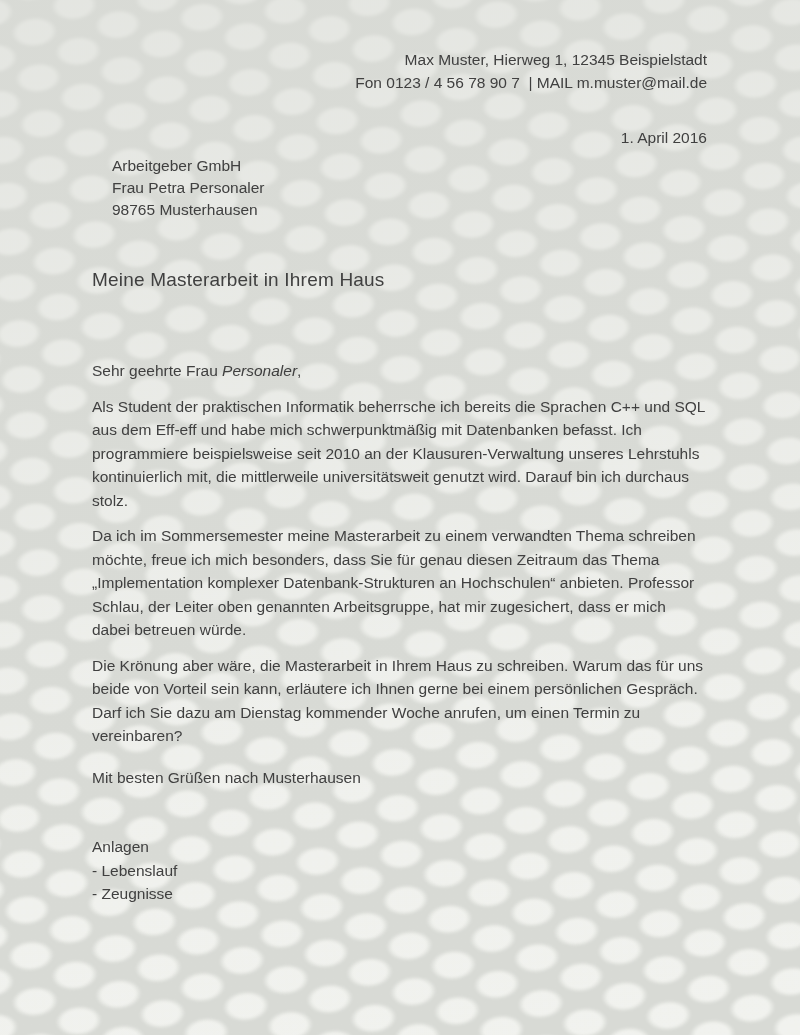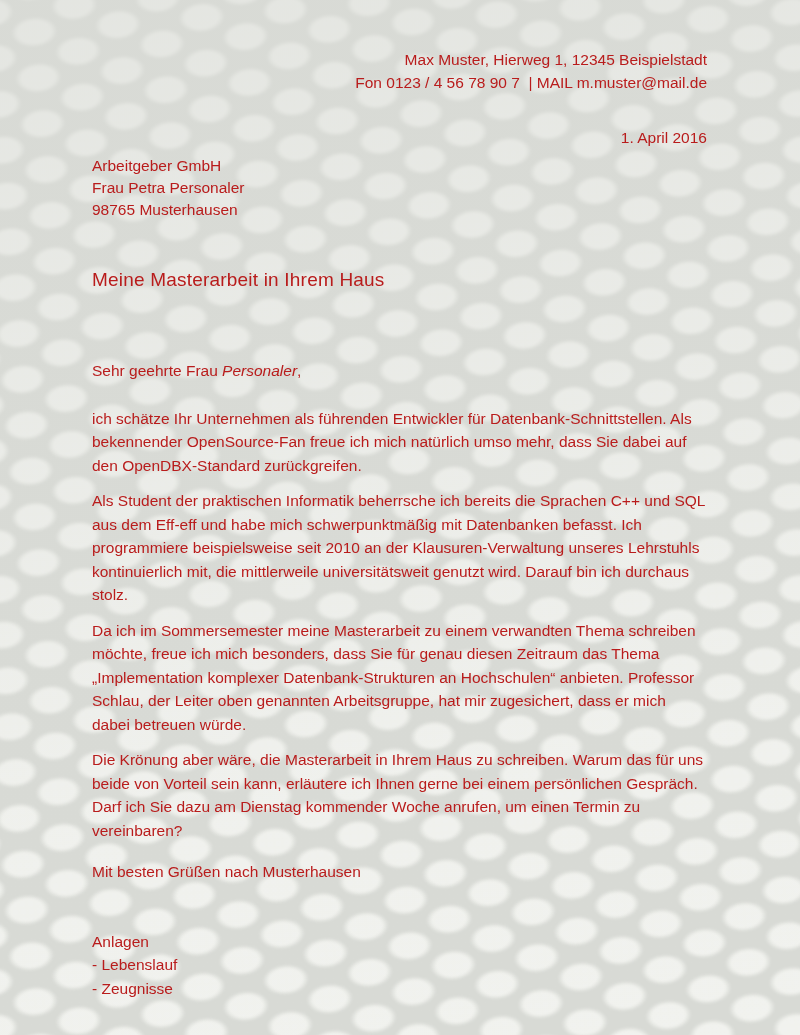--- a/index.html
+++ b/index.html
@@ -8,21 +8,21 @@
     background: #9a9a9a;
   }
   .page {
     position: relative;
     width: 800px;
     height: 1035px;
     margin: 0 auto;
     overflow: hidden;
     background: #d8dad5;
     font-family: "Liberation Sans", "DejaVu Sans", sans-serif;
-    color: #b91c1c;
+    color: #404040;
   }
   
   .bg-pattern {
     position: absolute;
     left: -90px; top: -90px; right: -90px; bottom: -90px;
     background-color: #d8dad5;
     background-image:
       radial-gradient(ellipse 29px 19px at 42px 23px, rgba(243,244,240,0.95) 58%, rgba(243,244,240,0) 80%),
       radial-gradient(ellipse 29px 19px at 42px 23px, rgba(243,244,240,0.95) 58%, rgba(243,244,240,0) 80%);
     background-size: 84px 46px, 84px 46px;
@@ -55,20 +55,21 @@
   }
   .sender-line { white-space: pre; }
   .date-line {
     margin-top: 32px;
     text-align: right;
     line-height: 23px;
   }
   .recipient-block {
     margin-top: 6px;
     line-height: 22px;
+    margin-left: 20px;
   }
   .subject-line {
     margin-top: 47px;
     font-size: 19px;
     line-height: 24px;
     letter-spacing: 0.2px;
   }
   .salutation { margin-top: 67px; }
   .italic { font-style: italic; }
   .para { margin-top: 12px; }
@@ -100,21 +101,20 @@
       <div>98765 Musterhausen</div>
     </div>
 
     <div class="subject-line">Meine Masterarbeit in Ihrem Haus</div>
 
     <div class="salutation">
       <span>Sehr geehrte Frau</span>
       <span class="italic">Personaler</span><span>,</span>
     </div>
 
-    <div class="para para-first">ich schätze Ihr Unternehmen als führenden Entwickler für Datenbank-Schnittstellen. Als bekennender OpenSource-Fan freue ich mich natürlich umso mehr, dass Sie dabei auf den OpenDBX-Standard zurückgreifen.</div>
     <div class="para">Als Student der praktischen Informatik beherrsche ich bereits die Sprachen C++ und SQL aus dem Eff-eff und habe mich schwerpunktmäßig mit Datenbanken befasst. Ich programmiere beispielsweise seit 2010 an der Klausuren-Verwaltung unseres Lehrstuhls kontinuierlich mit, die mittlerweile universitätsweit genutzt wird. Darauf bin ich durchaus stolz.</div>
     <div class="para">Da ich im Sommersemester meine Masterarbeit zu einem verwandten Thema schreiben möchte, freue ich mich besonders, dass Sie für genau diesen Zeitraum das Thema „Implementation komplexer Datenbank-Strukturen an Hochschulen“ anbieten. Professor Schlau, der Leiter oben genannten Arbeitsgruppe, hat mir zugesichert, dass er mich dabei betreuen würde.</div>
     <div class="para">Die Krönung aber wäre, die Masterarbeit in Ihrem Haus zu schreiben. Warum das für uns beide von Vorteil sein kann, erläutere ich Ihnen gerne bei einem persönlichen Gespräch. Darf ich Sie dazu am Dienstag kommender Woche anrufen, um einen Termin zu vereinbaren?</div>
 
     <div class="closing">Mit besten Grüßen nach Musterhausen</div>
 
     <div class="enclosures">
       <div class="enclosures-title">Anlagen</div>
       <div>- Lebenslauf</div>
       <div>- Zeugnisse</div>

